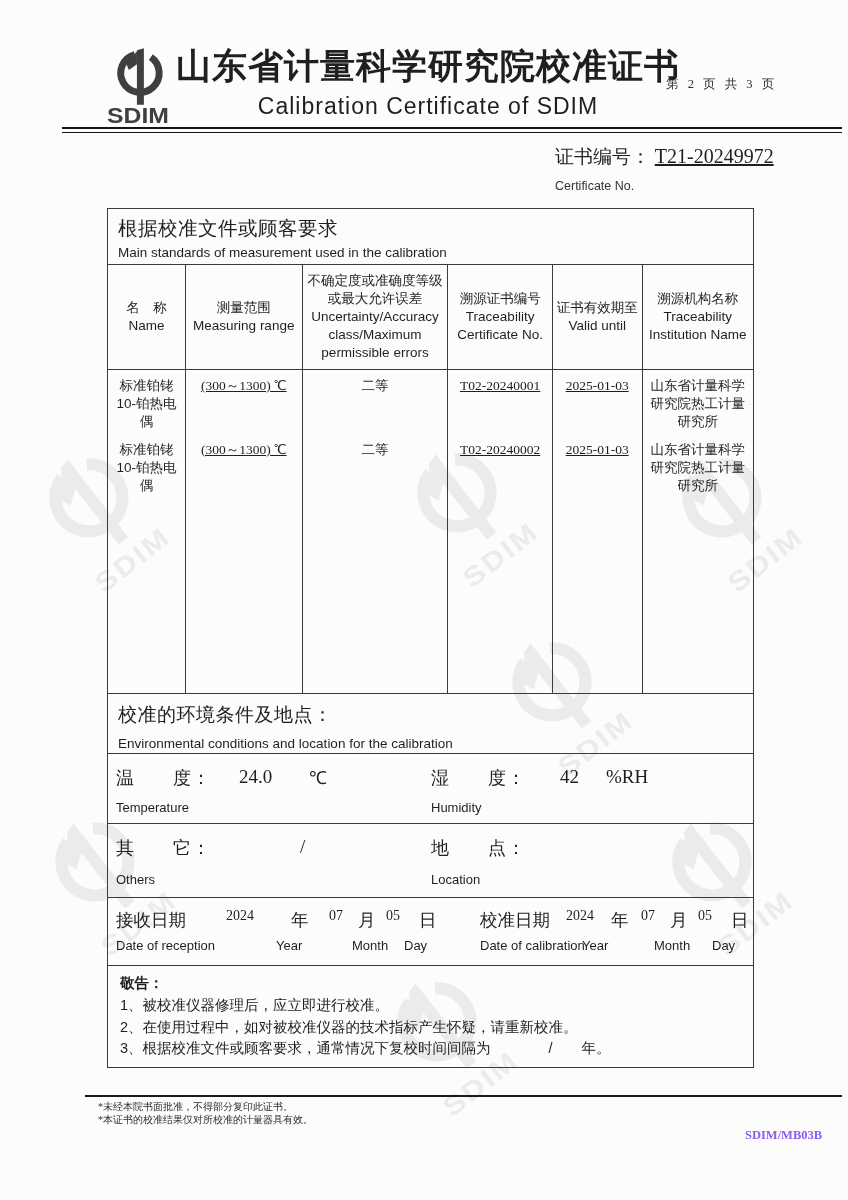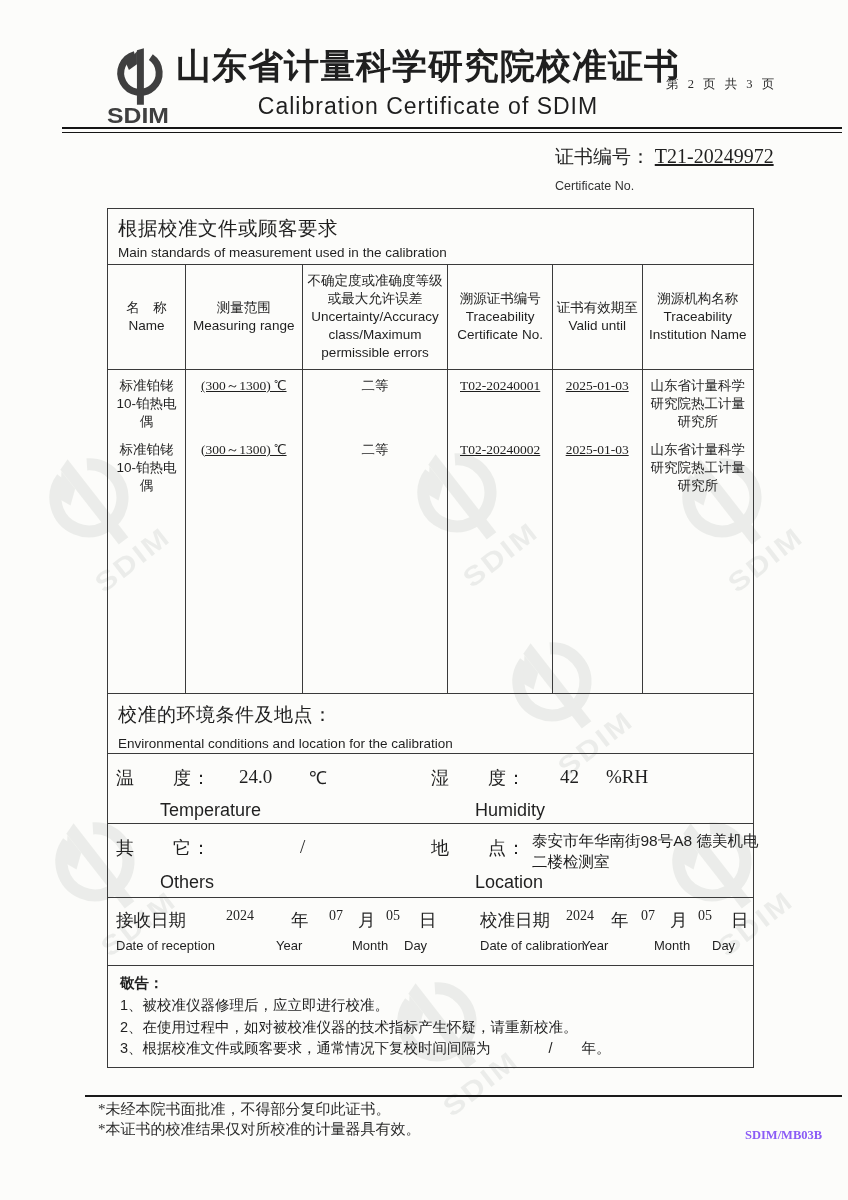--- a/index.html
+++ b/index.html
@@ -73,33 +73,33 @@
   .row-env-title .sec-title-en{margin-top:8px;}
 
   .row-temp,.row-others,.row-dates{position:relative;}
   .row-temp{height:72px;}
   .row-others{height:76px;}
   .row-dates{height:70px;}
   .row-notice{flex:1;padding:7px 12px;}
 
   .big-label{position:absolute;font-size:18px;letter-spacing:1px;}
   .big-value{position:absolute;font-family:"Liberation Serif",serif;font-size:19px;}
-  .sub-en{position:absolute;font-size:18px;margin-left:44px;}
+  .sub-en{position:absolute;font-size:13px;}
   .addr{position:absolute;font-size:15.5px;line-height:1.35;width:235px;}
 
   .d-zh{position:absolute;top:10px;font-size:17.5px;}
   .d-num{position:absolute;top:10px;font-family:"Liberation Serif",serif;font-size:14px;}
   .d-en{position:absolute;top:40px;font-size:13px;}
 
   .notice-title{font-size:14.5px;font-weight:600;line-height:1.5;}
   .notice-item{font-size:14.5px;line-height:1.5;}
 
   
   .footer-rule{position:absolute;left:85px;top:1095px;width:757px;border-top:2px solid #1a1a1a;}
-  .foot-notes{position:absolute;left:98px;top:1100px;font-family:"Liberation Serif",serif;font-size:15px;line-height:1.32;color:#2b2b2b;}
+  .foot-notes{position:absolute;left:98px;top:1100px;font-family:"Liberation Serif",serif;font-size:10px;line-height:1.32;color:#2b2b2b;}
   .form-code{position:absolute;left:745px;top:1128px;font-family:"Liberation Serif",serif;font-size:12.5px;color:#8b5cf6;font-weight:bold;}
 
   
   .wm{
     position:absolute;width:140px;z-index:0;opacity:0.14;color:var(--watermark);
     display:flex;flex-direction:column;align-items:center;
     transform:rotate(-38deg);pointer-events:none;
   }
   .wm svg{width:112px;height:108px;}
   .wm .wm-text{font-weight:900;font-size:27px;letter-spacing:2px;transform:scale(1.15,1);}
@@ -275,21 +275,20 @@
       <span class="big-value" style="left:498px;top:12px">%RH</span>
       <span class="sub-en" style="left:323px;top:46px">Humidity</span>
     </div>
 
     <div class="box-row row-others">
       <span class="big-label" style="left:8px;top:12px">其　　它：</span>
       <span class="big-value" style="left:192px;top:12px">/</span>
       <span class="sub-en" style="left:8px;top:48px">Others</span>
 
       <span class="big-label" style="left:323px;top:12px">地　　点：</span>
-      <span class="addr" style="left:424px;top:7px">泰安市年华南街98号A8 德美机电二楼检测室</span>
       <span class="sub-en" style="left:323px;top:48px">Location</span>
     </div>
 
     <div class="box-row row-dates">
       <span class="d-zh" style="left:8px">接收日期</span>
       <span class="d-num" style="left:118px">2024</span>
       <span class="d-zh" style="left:183px">年</span>
       <span class="d-num" style="left:221px">07</span>
       <span class="d-zh" style="left:250px">月</span>
       <span class="d-num" style="left:278px">05</span>

